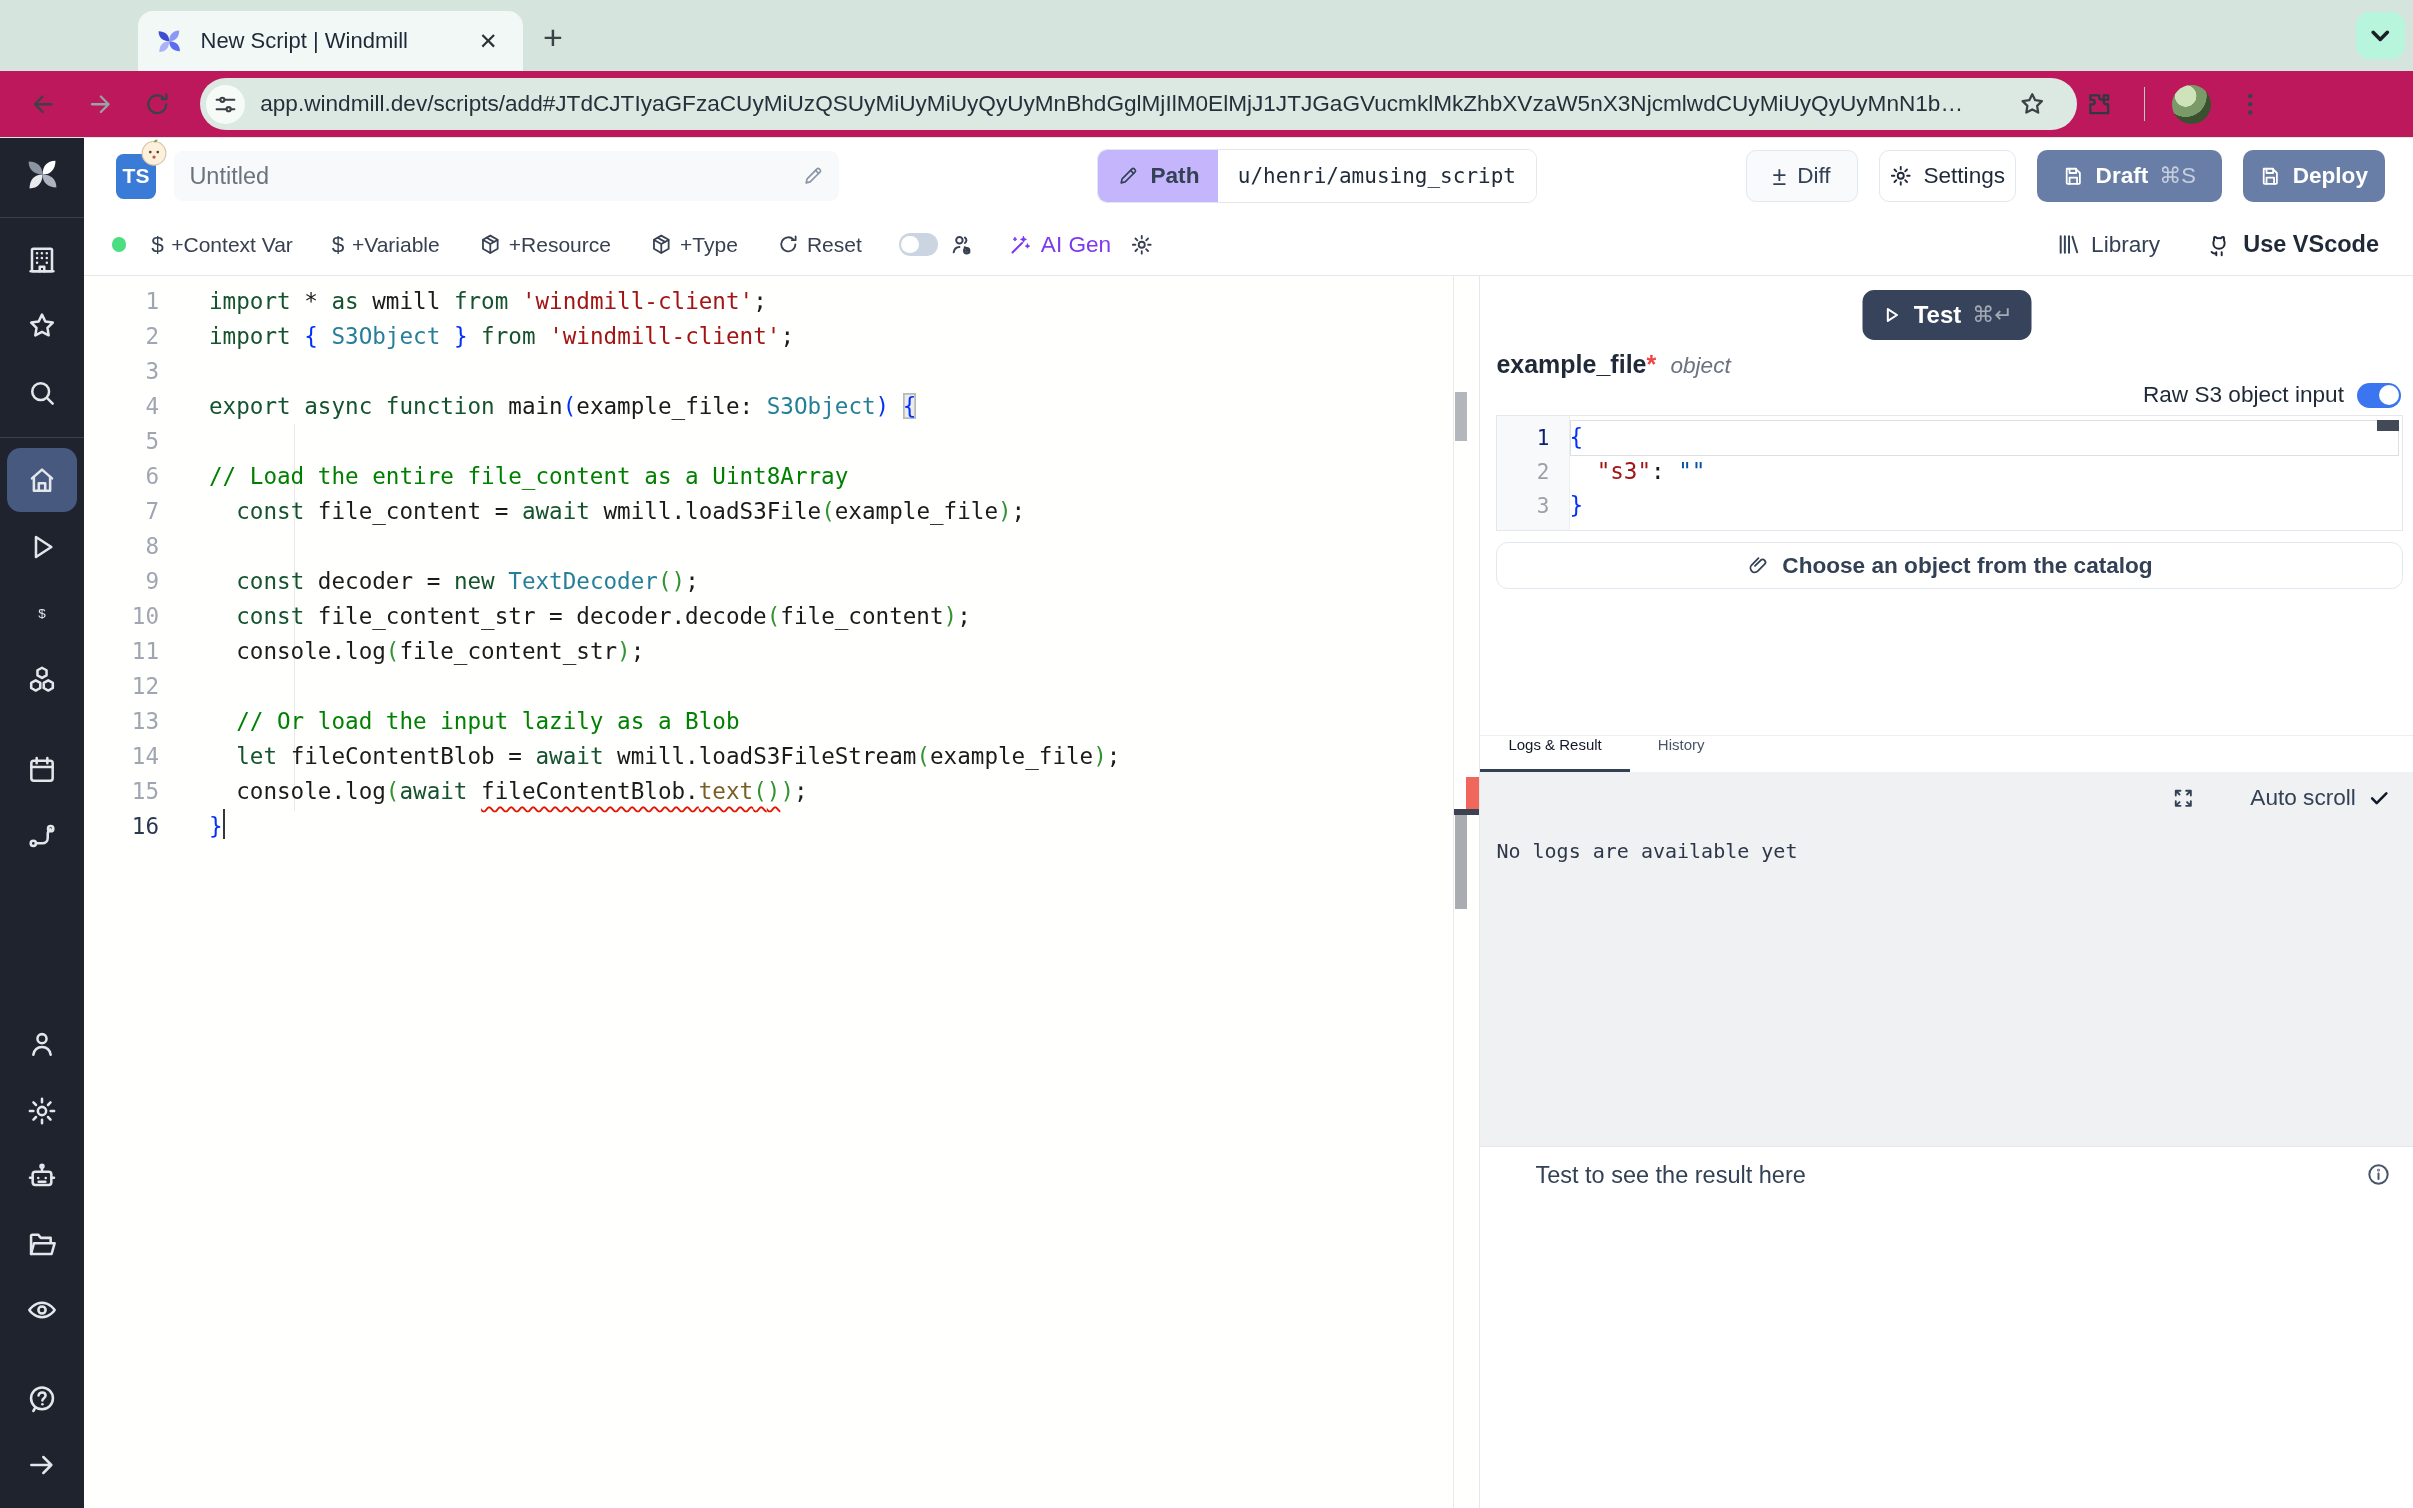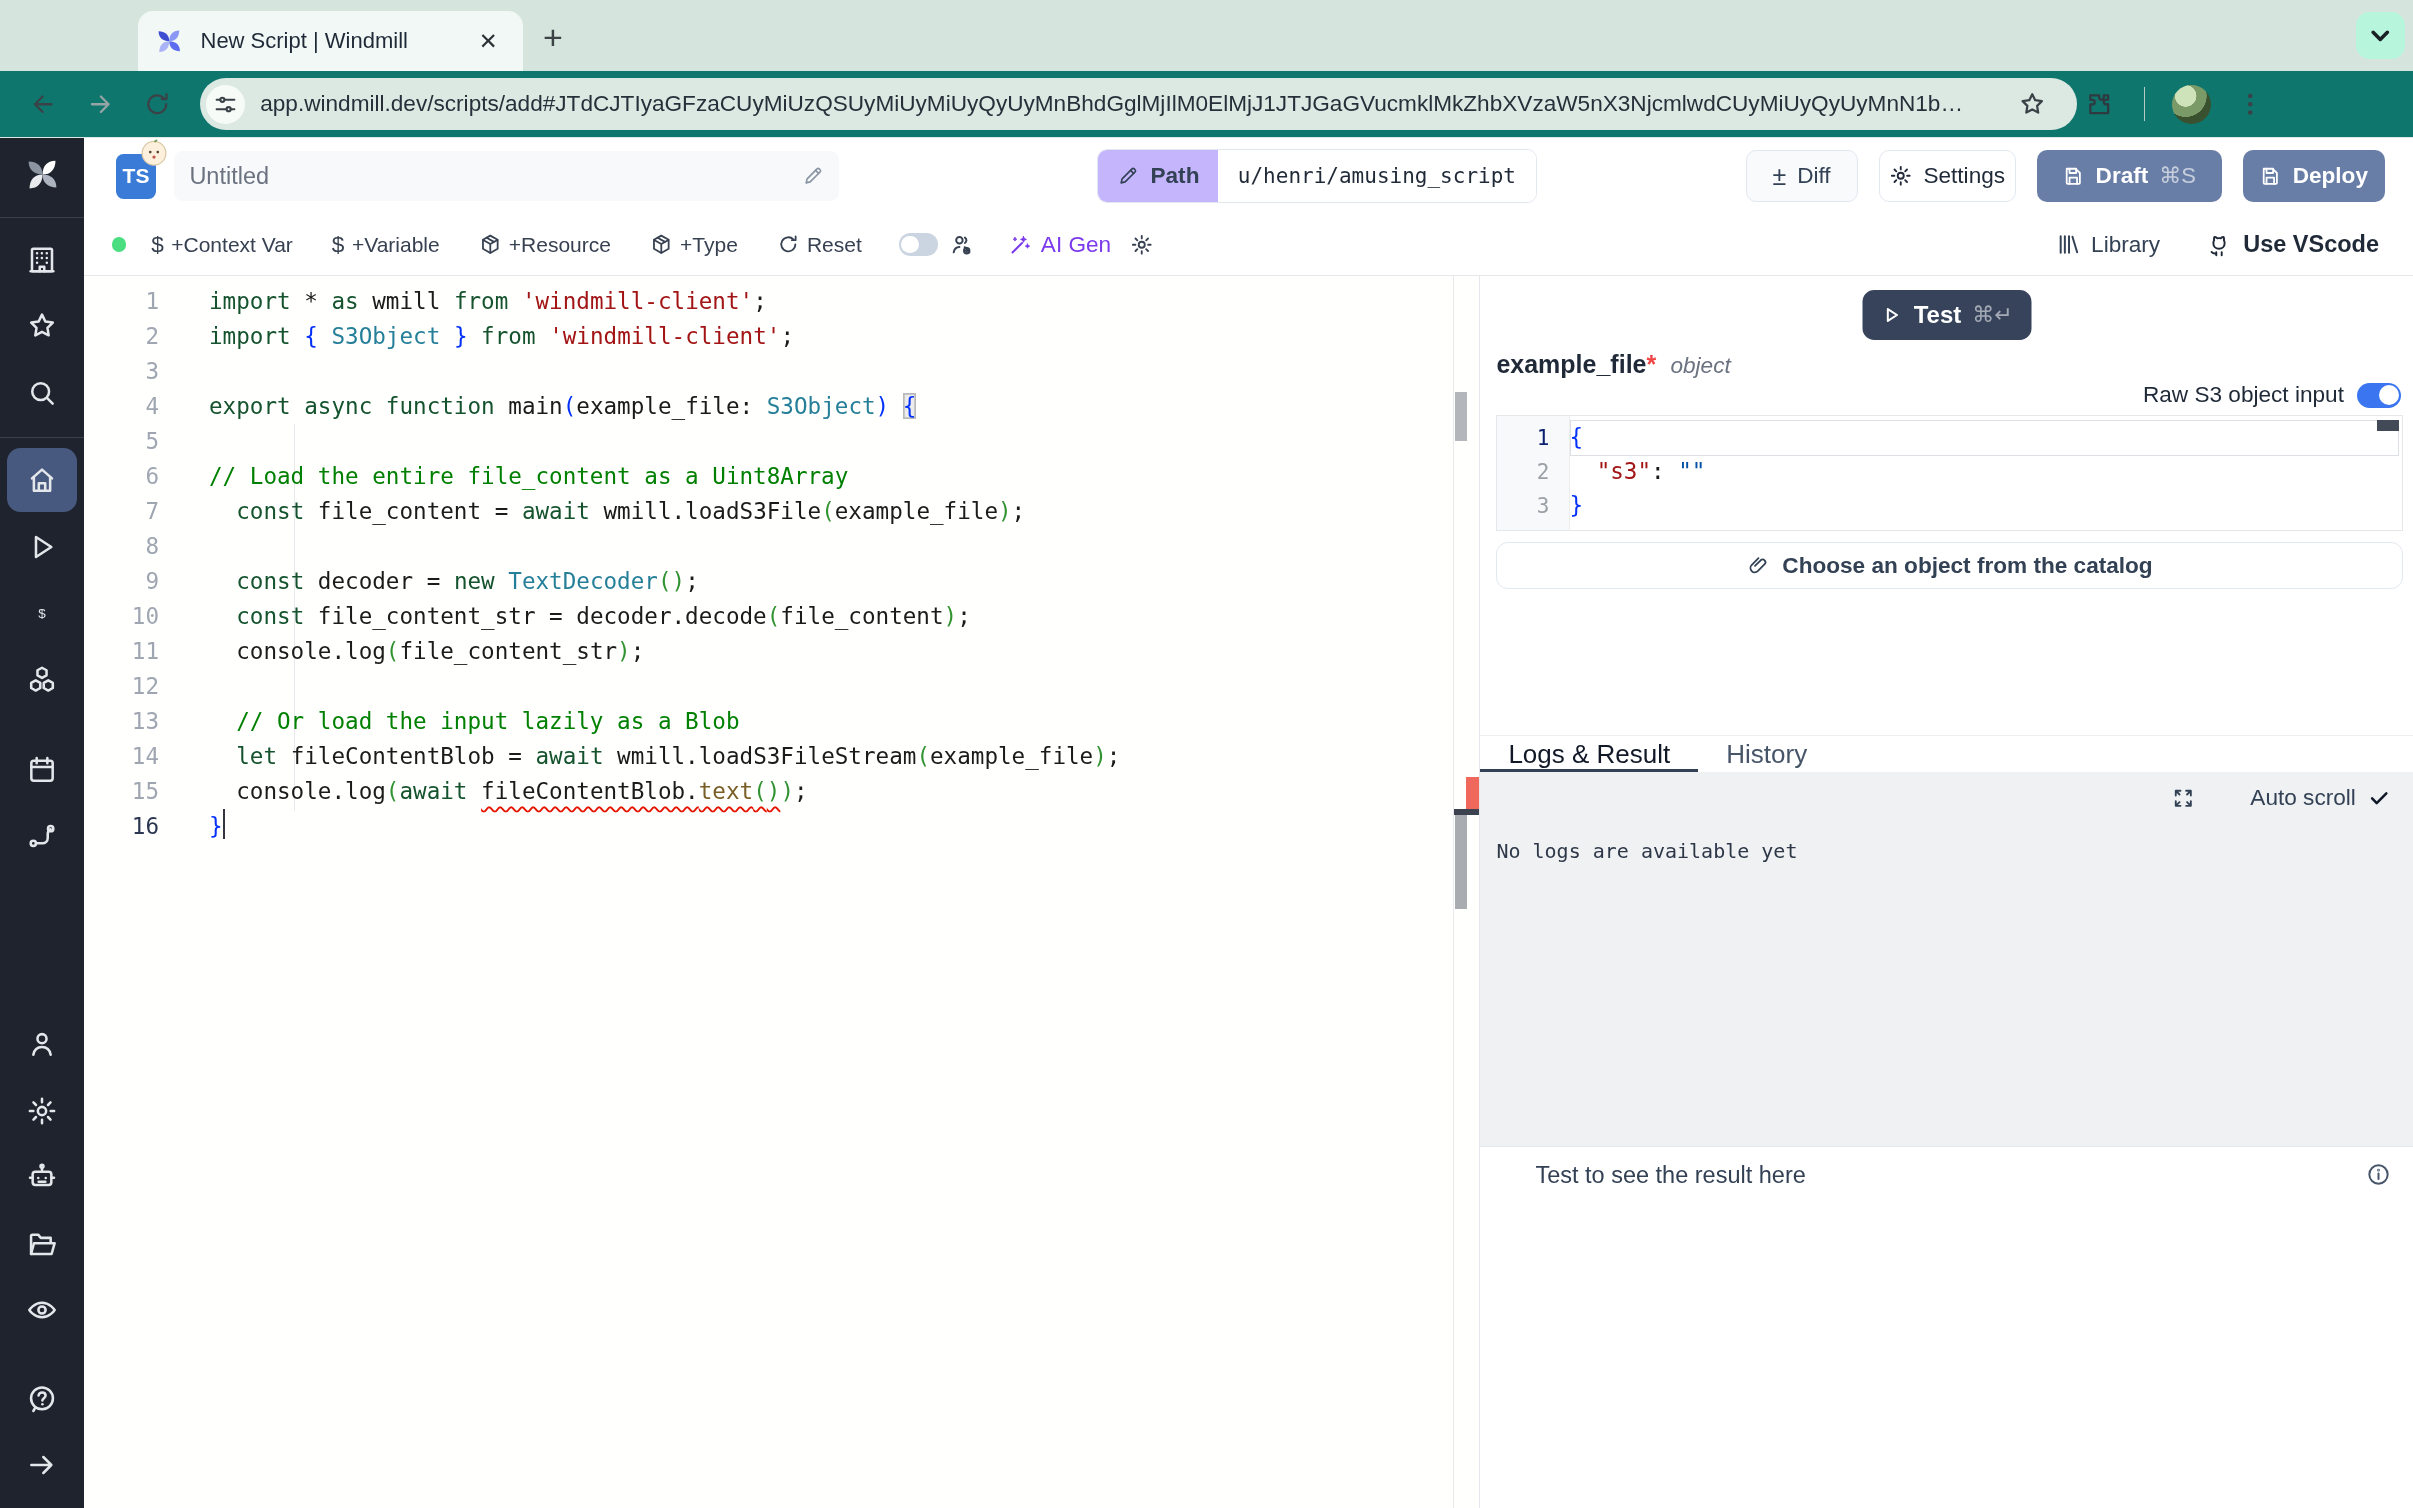--- a/index.html
+++ b/index.html
@@ -11,21 +11,21 @@
   
   #tabstrip{position:absolute;left:0;top:0;width:2413px;height:71px;background:#d5e4dd;}
   #tab{position:absolute;left:138px;top:11px;width:385px;height:60px;background:#f2f8f5;
     border-radius:15px 15px 0 0;display:flex;align-items:center;padding:0 17px;box-sizing:border-box;}
   #tab .favicon{width:28.5px;height:28.5px;margin-right:17px;}
   #tab .tab-title{font-size:22px;color:#1f2937;flex:1;white-space:nowrap;overflow:hidden;}
   #tab .tab-close{font-size:22.6px;color:#2b3035;padding:3.4px 8.4px;}
   #newtab{position:absolute;left:543px;top:18.4px;font-size:34px;color:#3c4347;font-weight:300;}
   #tab-search-btn{position:absolute;right:8.4px;top:11.7px;width:49px;height:47px;border-radius:13.4px;
     background:#b7f6dd;display:flex;align-items:center;justify-content:center;}
-  #urlrow{position:absolute;left:0;top:71px;width:2413px;height:67px;background:#0f766e;
+  #urlrow{position:absolute;left:0;top:71px;width:2413px;height:67px;background:#be185d;
     display:flex;align-items:center;border-bottom:0.8px solid #dfe9e4;box-sizing:border-box;}
   .navic{width:28.5px;height:28.5px;margin-left:28.5px;color:#3b4247;}
   .navic.dim{color:#97a4a6;}
   #urlpill{margin-left:28.5px;width:1877px;height:52px;background:#dce9e3;border-radius:26px;
     display:flex;align-items:center;padding:0 6.7px;box-sizing:border-box;}
   #siteinfo{width:39px;height:39px;border-radius:50%;background:#f6fbf8;display:flex;
     align-items:center;justify-content:center;color:#3b4247;margin-right:15px;}
   #urltext{font-size:22.6px;color:#27303a;white-space:nowrap;overflow:hidden;}
   #star{margin-left:-59px;color:#3b4247;}
   #puzzle{margin-left:39px;color:#2f3a40;}
@@ -135,21 +135,21 @@
   #json-thumb{position:absolute;right:3.4px;top:4.2px;width:22px;height:11px;background:#424a57;}
   #json-lines{position:absolute;left:0;top:4.2px;right:0;}
   .jrow{height:34px;line-height:34px;white-space:pre;font-family:"DejaVu Sans Mono",monospace;font-size:22.6px;position:relative;}
   .jrow .ln{display:inline-block;width:52px;margin-right:20px;text-align:right;color:#9aa0a6;font-size:21px;}
   .jrow.active .ln{color:#0b216f;}
   #choosebtn{position:absolute;left:16px;top:266px;width:907px;height:47px;border:1.7px solid #e2e8f0;
     border-radius:11.7px;background:#fff;display:flex;align-items:center;justify-content:center;gap:12.6px;
     font-size:22.6px;font-weight:600;color:#334155;box-sizing:border-box;}
   #tabsrow{position:absolute;left:0;top:459px;right:0;height:37px;border-top:0.8px solid #eceef1;
     display:flex;align-items:stretch;background:#fff;}
-  .ptab{display:flex;align-items:center;padding:0 28px;font-size:26px;color:#475569;position:relative;}
+  .ptab{display:flex;padding:0 28px;font-size:15px;color:#475569;position:relative;}
   .ptab.active{color:#111827;font-weight:500;}
   .ptab.active::after{content:"";position:absolute;left:0;right:0;bottom:0;height:4.2px;background:#334155;}
   #logsarea{position:absolute;left:0;top:496px;right:0;height:374px;background:#eff1f3;}
   #autoscroll{position:absolute;right:23.5px;top:13.4px;display:flex;align-items:center;gap:11.7px;color:#334155;}
   #autoscroll .lbl{font-size:22.6px;margin-left:44px;}
   #nologs{position:absolute;left:16px;top:67px;font-size:20px;color:#2d3748;}
   #resultarea{position:absolute;left:0;top:870px;right:0;bottom:0;background:#fff;border-top:0.8px solid #e5e7eb;}
   #resulttext{position:absolute;left:16px;top:15px;font-size:23.5px;color:#334155;margin-left:39px;}
   #resultinfo{position:absolute;right:22px;top:15px;color:#475569;}
 </style>

